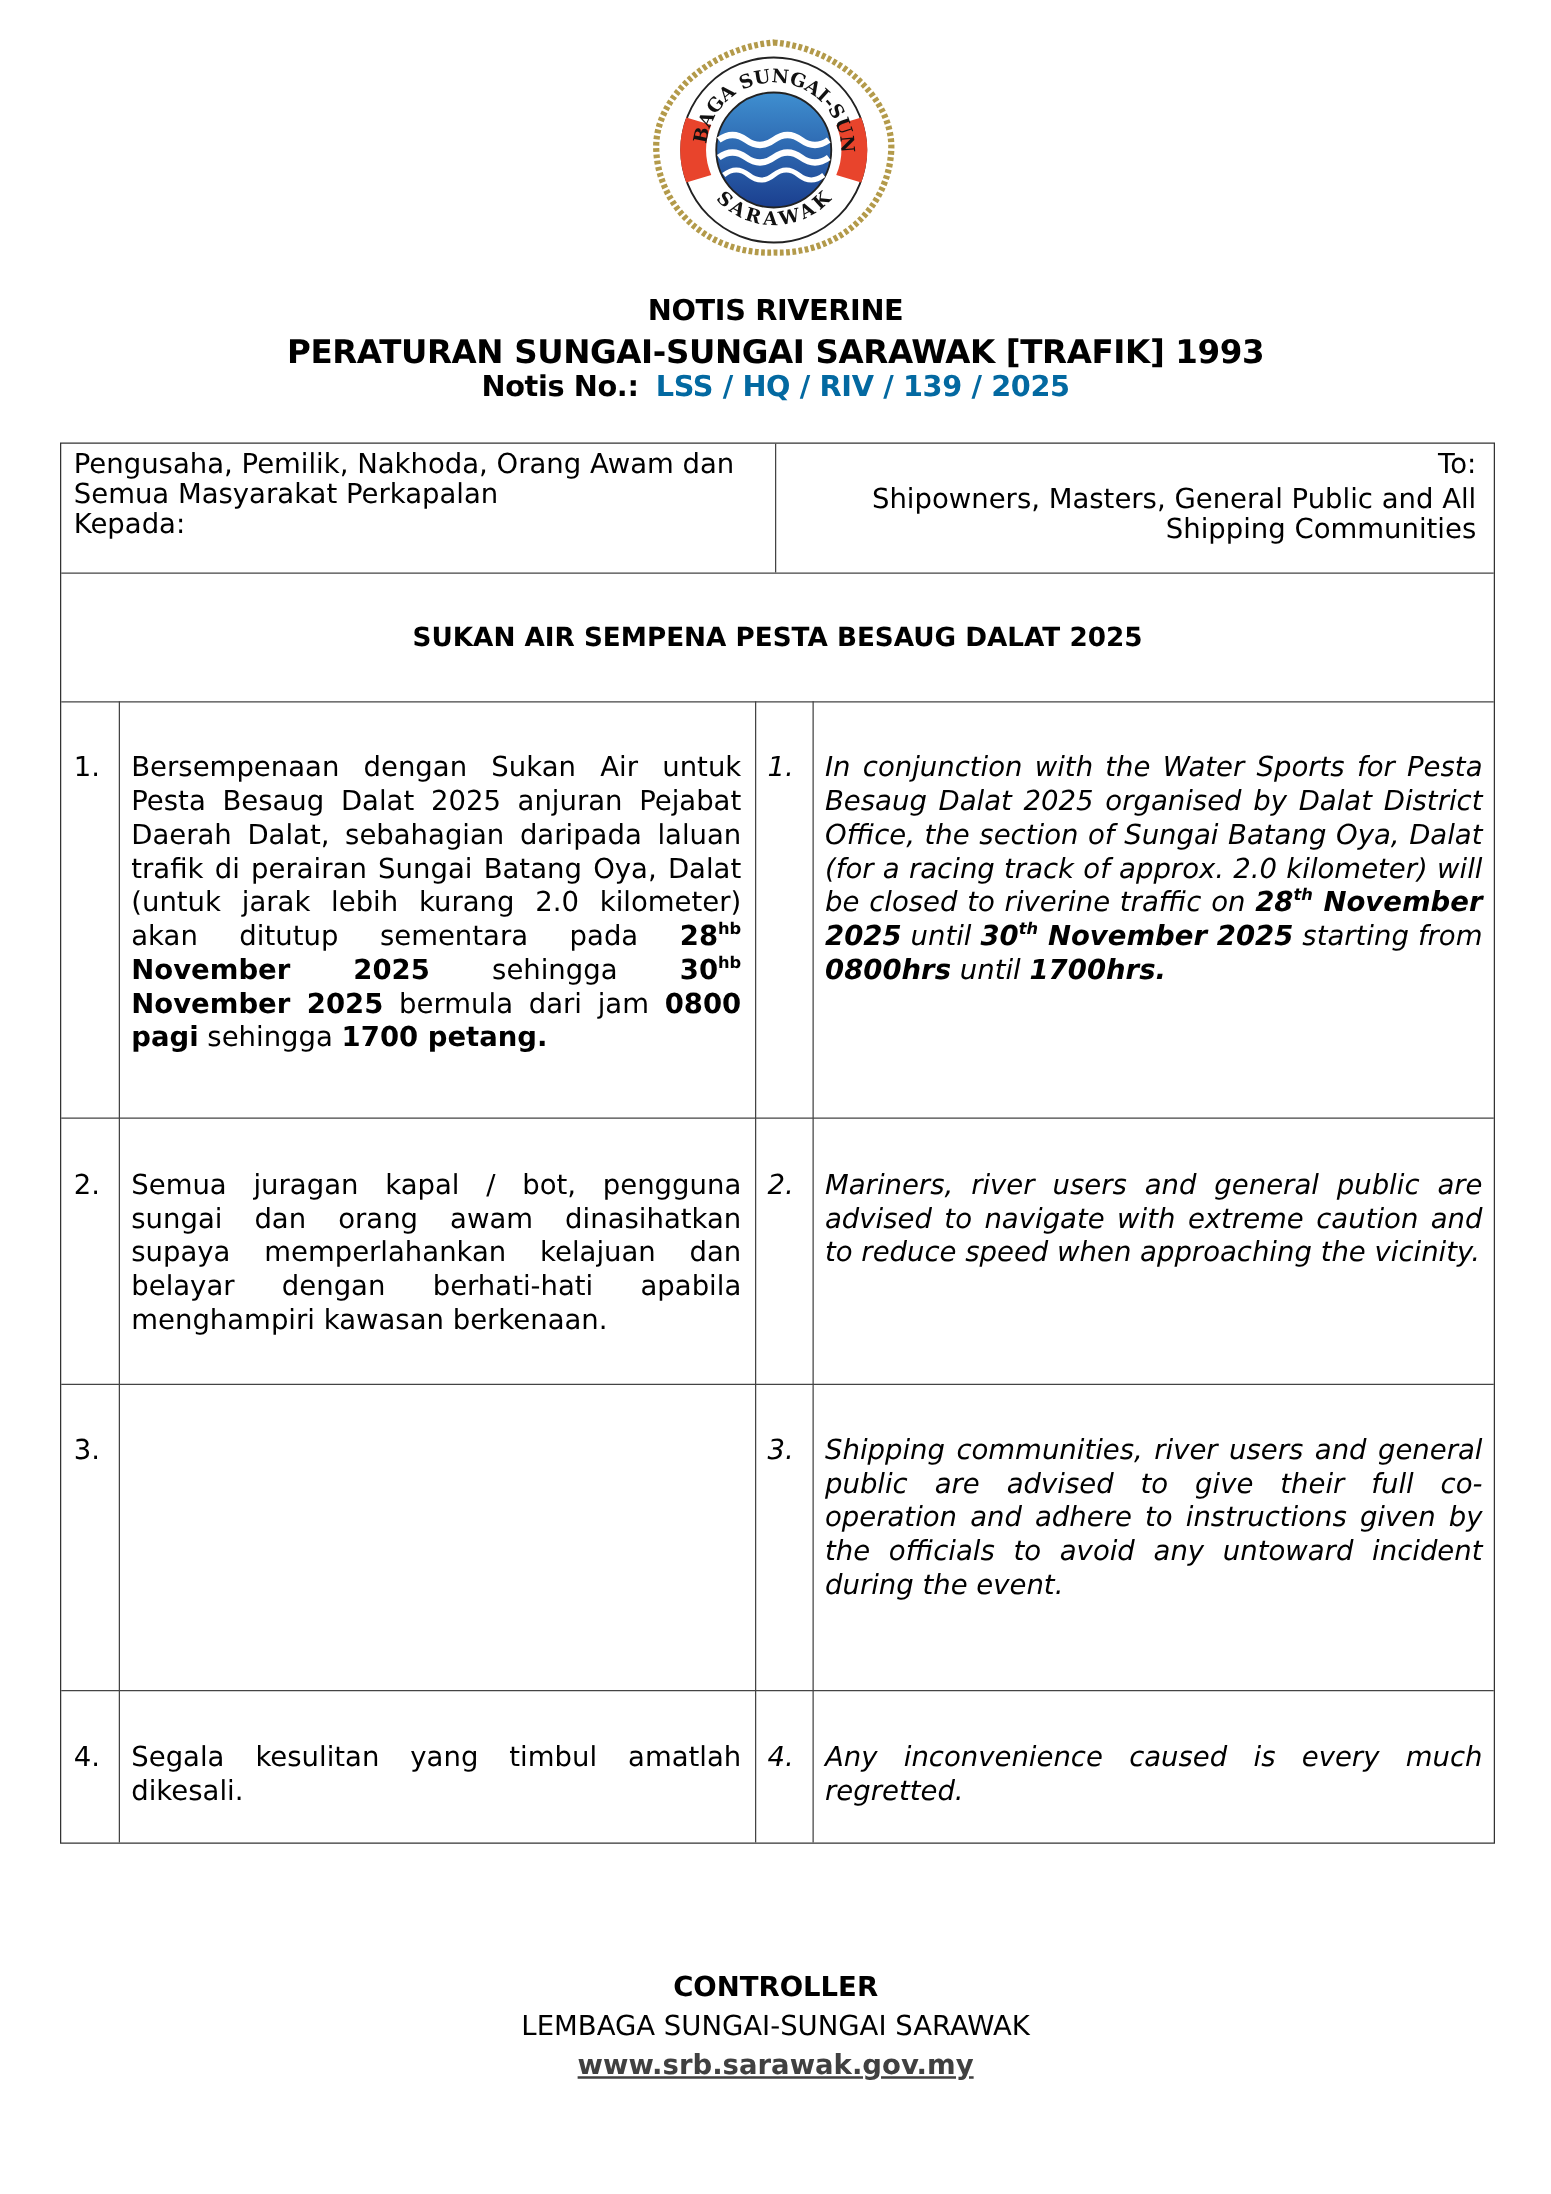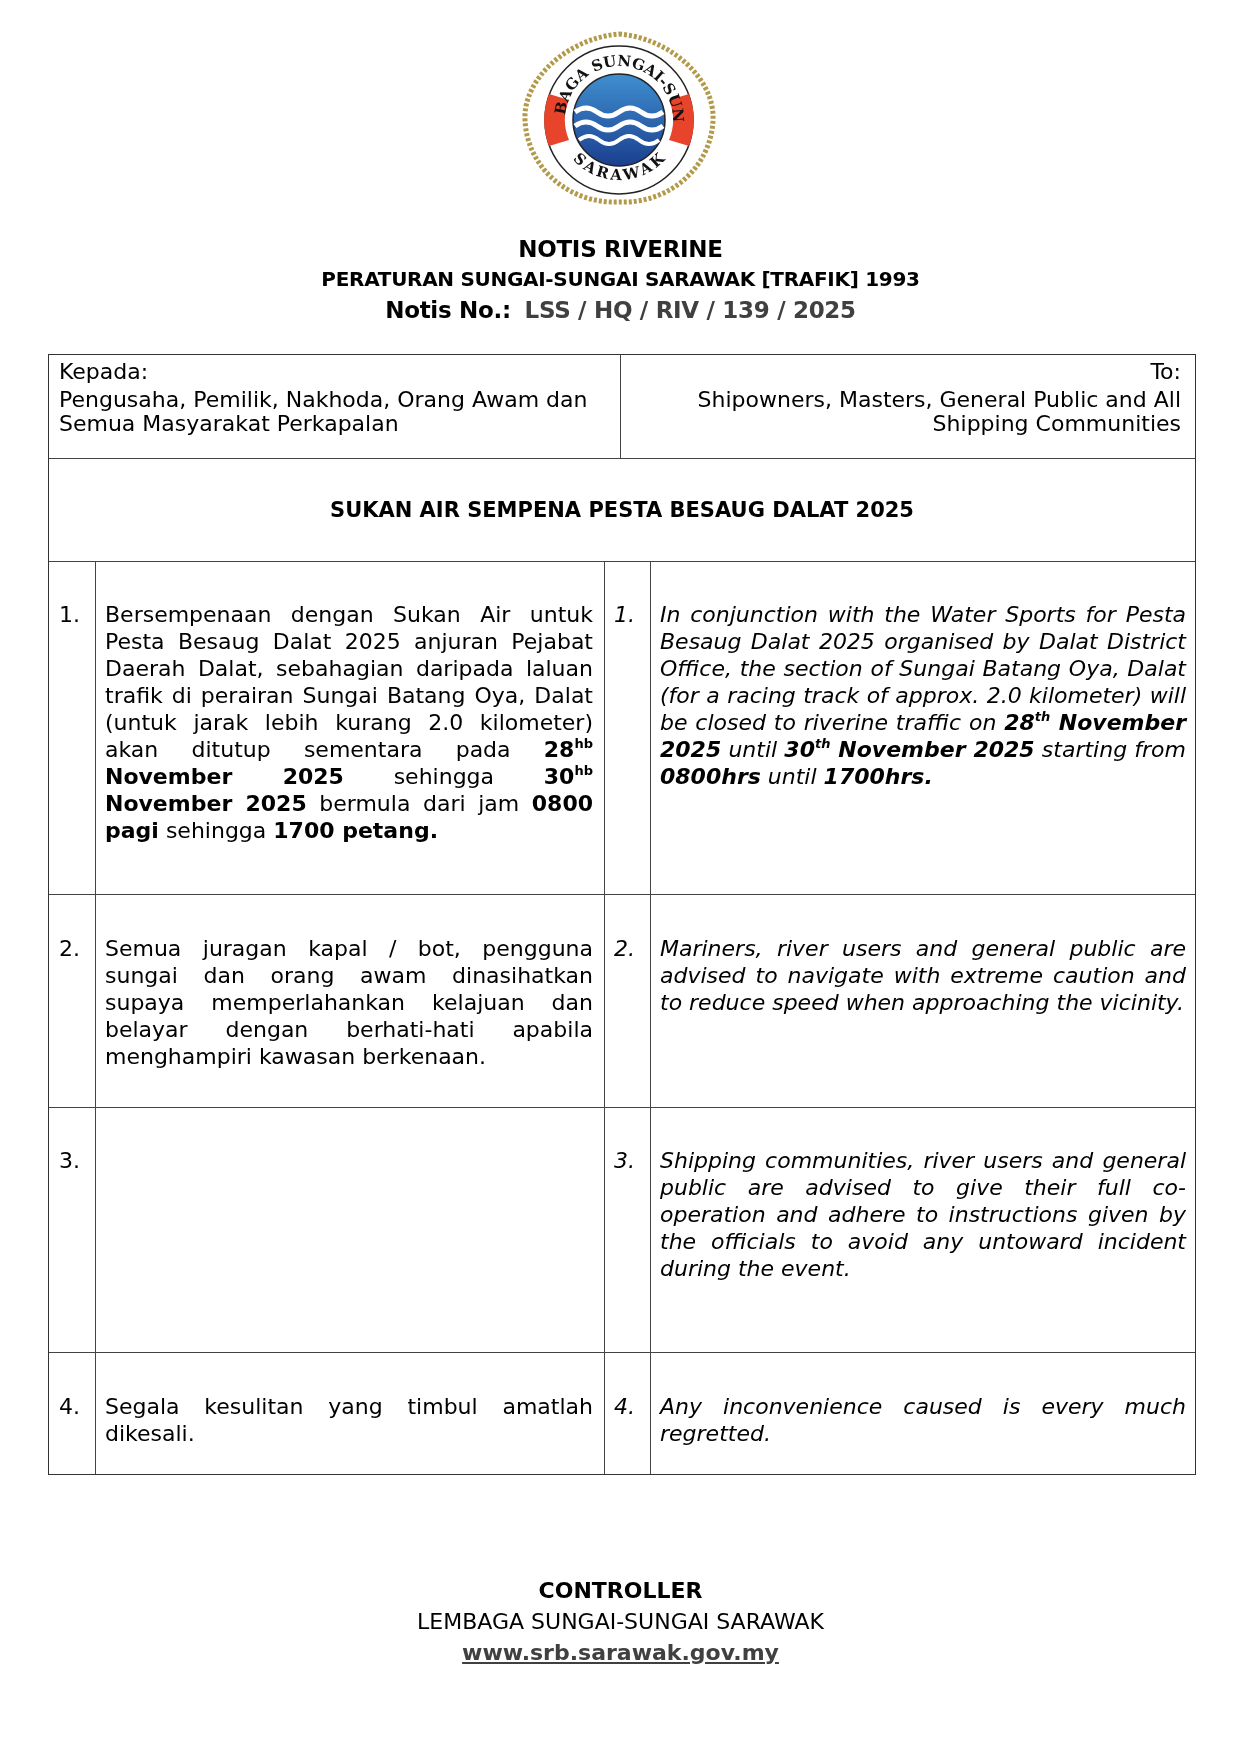--- a/index.html
+++ b/index.html
@@ -3,23 +3,23 @@
 <meta charset="utf-8">
 <style>
   * { box-sizing: border-box; margin: 0; padding: 0; }
   html, body { width: 1241px; height: 1755px; background: #ffffff; }
   body { position: relative; font-family: "DejaVu Sans", sans-serif; color: #000; overflow: hidden; }
 
   .logo { position: absolute; left: 519px; top: 28px; width: 200px; height: 180px; }
 
   .hdr { position: absolute; left: 0; width: 1241px; text-align: center; font-weight: bold; }
   .hdr-title { top: 236px; font-size: 23px; letter-spacing: -0.3px; }
-  .hdr-reg { top: 267px; font-size: 20px; letter-spacing: -0.3px; }
+  .hdr-reg { top: 267px; font-size: 26px; letter-spacing: -0.3px; }
   .hdr-no { top: 297px; font-size: 23px; letter-spacing: -0.3px; }
-  .hdr-no .ref { color: #404040; margin-left: 6px; }
+  .hdr-no .ref { color: #0369a1; margin-left: 6px; }
 
   .tbl { position: absolute; left: 48px; top: 354px; width: 1148px; height: 1121px; border: 1.5px solid #333; }
   .hline { position: absolute; left: 0; right: 0; height: 0; border-top: 1.5px solid #444; }
   .vline { position: absolute; width: 0; border-left: 1.5px solid #444; }
 
   .cell { position: absolute; font-size: 22px; line-height: 27px; }
   .ms { text-align: justify; }
   .en { text-align: justify; font-style: italic; }
   .num { text-align: left; }
   .title-row { position: absolute; left: 0; right: 0; top: 103px; height: 103px; display: flex; align-items: center; justify-content: center; font-weight: bold; font-size: 21px; }
@@ -73,22 +73,22 @@
 </div>
 <div class="hdr hdr-no">
   <span>Notis No.:</span>
   <span class="ref">LSS / HQ / RIV / 139 / 2025</span>
 </div>
 
 <div class="tbl">
 
   <div class="vline" style="left:571px; top:0; height:103px;"></div>
   <div class="cell" style="left:10px; top:5px; width:550px; line-height:24px;">
+    <div>Pengusaha, Pemilik, Nakhoda, Orang Awam dan Semua Masyarakat Perkapalan</div>
     <div style="margin-bottom:4px;">Kepada:</div>
-    <div>Pengusaha, Pemilik, Nakhoda, Orang Awam dan Semua Masyarakat Perkapalan</div>
   </div>
   <div class="cell" style="left:582px; top:5px; width:550px; line-height:24px; text-align:right;">
     <div style="margin-bottom:4px;">To:</div>
     <div>Shipowners, Masters, General Public and All Shipping Communities</div>
   </div>
   <div class="hline" style="top:103px;"></div>
 
   <div class="title-row">SUKAN AIR SEMPENA PESTA BESAUG DALAT 2025</div>
   <div class="hline" style="top:206px;"></div>
 

